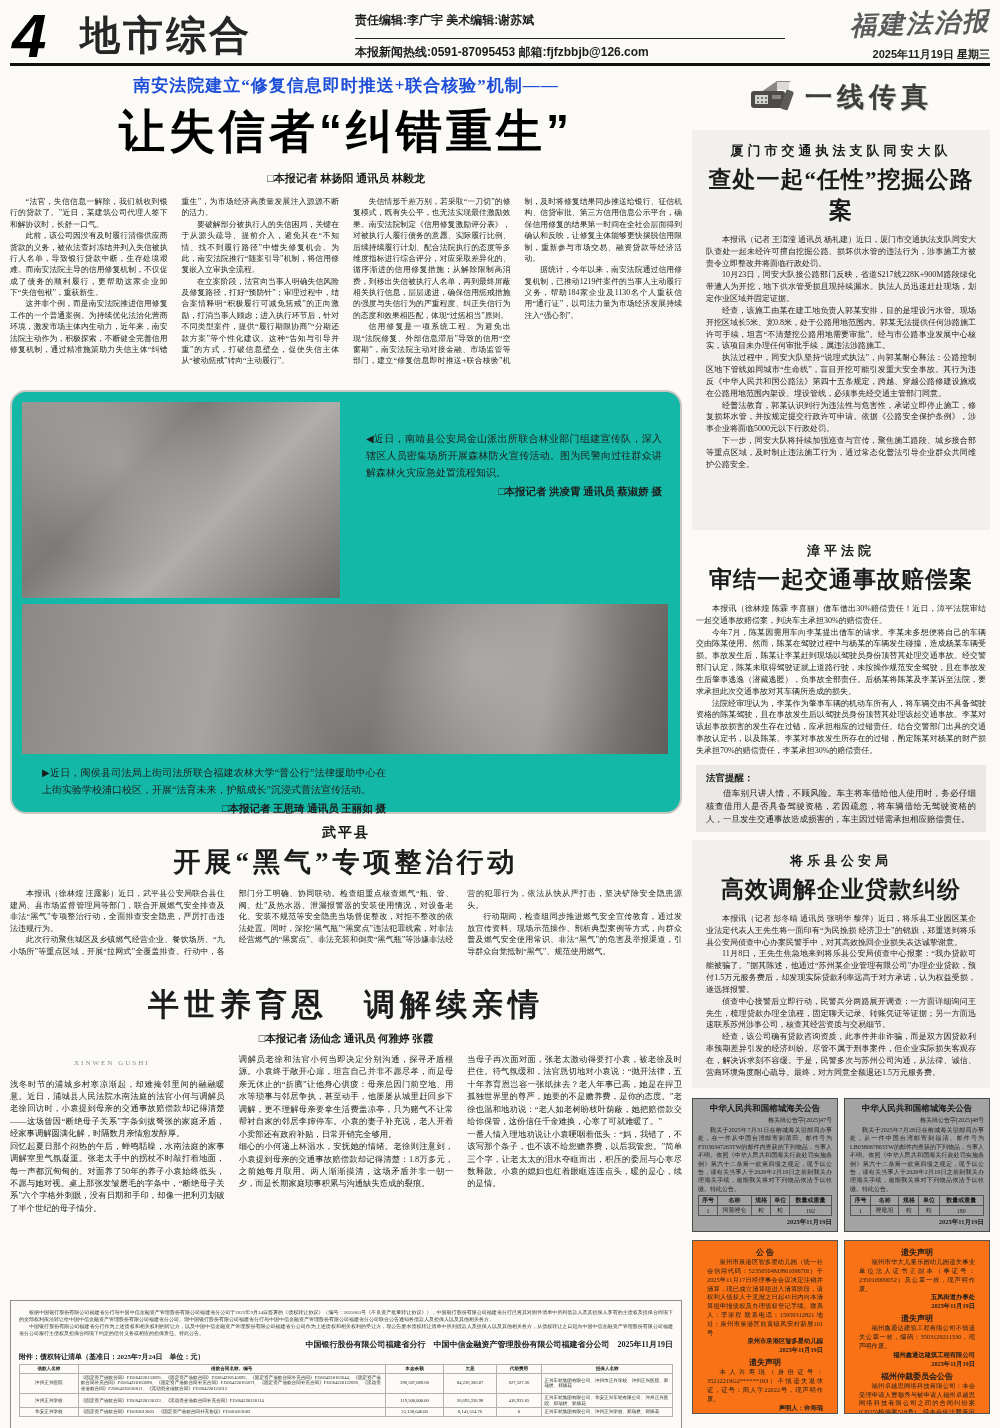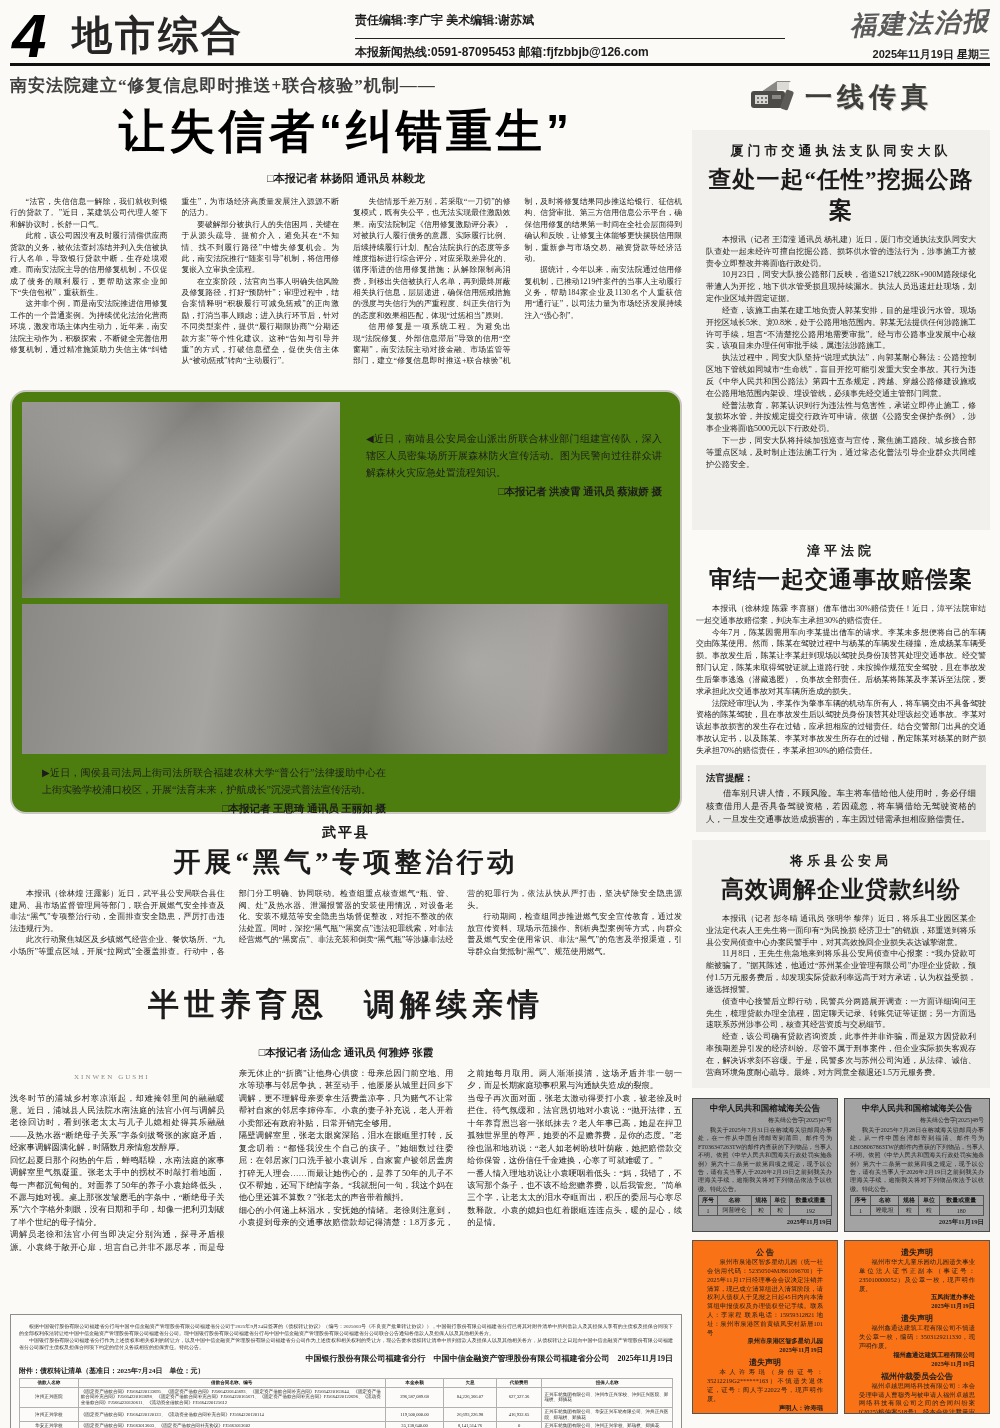--- a/index.html
+++ b/index.html
@@ -2,38 +2,38 @@
 <html><head>
 <meta charset="utf-8">
 <style>
   * { margin:0; padding:0; box-sizing:border-box; }
   body { background:#e8e6e2; font-family:"Liberation Serif","DejaVu Serif",serif; color:#1c1c1c; }
   .page { position:relative; width:1000px; height:1428px; margin:0 auto; background:#fbfaf7; overflow:hidden; }
 
   
   .masthead { position:absolute; top:6px; left:10px; width:980px; height:60px; border-bottom:3px solid #111; }
   .pageno { position:absolute; left:2px; top:-6px; font-family:"Liberation Sans","DejaVu Sans",sans-serif; font-weight:900; font-style:italic; font-size:62px; color:#000; }
-  .section-title { position:absolute; left:62px; top:2px; font-weight:900; font-size:40px; letter-spacing:3px; color:#262626; font-family:"Liberation Sans","DejaVu Sans",sans-serif; }
+  .section-title { position:absolute; left:70px; top:2px; font-weight:900; font-size:40px; letter-spacing:3px; color:#262626; font-family:"Liberation Sans","DejaVu Sans",sans-serif; }
   .mast-info { position:absolute; left:345px; top:6px; width:430px; font-size:12px; font-weight:bold; font-family:"Liberation Sans","DejaVu Sans",sans-serif; }
   .mast-info .row1 { padding-bottom:9px; border-bottom:1px solid #222; }
   .mast-info .row2 { padding-top:5px; }
   .mast-right { position:absolute; right:0; top:0; text-align:right; }
   .paper-logo { font-size:26px; color:#5a5a5a; font-style:italic; font-weight:bold; letter-spacing:2px; transform:rotate(-2deg); }
   .mast-date { font-size:11px; font-weight:bold; margin-top:6px; font-family:"Liberation Sans","DejaVu Sans",sans-serif; }
 
   
   .leftzone { position:absolute; left:10px; top:74px; width:672px; }
-  .kicker { font-size:17px; font-weight:bold; letter-spacing:1px; color:#404040; }
+  .kicker { text-align:center; font-size:17px; font-weight:bold; letter-spacing:1px; color:#1d4ed8; }
   .main-title { text-align:center; font-size:46px; font-weight:900; letter-spacing:4px; color:#000; font-family:"Liberation Sans","DejaVu Sans",sans-serif; margin-top:4px; }
   .byline { text-align:center; font-size:11px; font-weight:bold; margin-top:8px; }
   .cols4 { margin-top:10px; column-count:4; column-gap:14px; font-size:7.8px; line-height:1.46; text-align:justify; height:186px; overflow:hidden; }
   .cols4 p, .cols3 p { text-indent:2em; }
 
   
-  .photo-frame { margin-top:8px; border:2px solid #c9c7c2; border-radius:16px; padding:10px; height:424px; background:#4d7c0f; }
+  .photo-frame { margin-top:8px; border:2px solid #c9c7c2; border-radius:16px; padding:10px; height:424px; background:#14b8a6; }
   .ph-row1 { display:flex; height:196px; }
   .photo { background:
       radial-gradient(circle at 30% 30%, rgba(255,255,255,.25), rgba(0,0,0,0) 40%),
       linear-gradient(135deg,#9a9894 0%,#7c7a76 35%,#b0aeaa 60%,#6e6c68 100%); }
   .photo1 { width:318px; height:196px; }
   .cap1 { flex:1; padding:28px 8px 0 26px; }
   .cap-text { font-size:10px; line-height:1.7; text-align:justify; }
   .cap-credit { font-size:10.5px; font-weight:bold; text-align:right; margin-top:4px; }
   .ph-row2 { margin-top:6px; }
   .photo2 { width:646px; height:150px; background:
@@ -43,21 +43,21 @@
 
   
   .wuping { margin-top:10px; }
   .sub-kicker { text-align:center; font-size:14px; font-weight:bold; letter-spacing:2px; }
   .wp-title { text-align:center; font-size:27px; font-weight:900; letter-spacing:4px; margin-top:2px; }
   .cols3 { margin-top:8px; column-count:3; column-gap:14px; font-size:8px; line-height:1.45; text-align:justify; height:86px; overflow:hidden; }
 
   
   .story { margin-top:10px; }
   .story-title { text-align:center; font-size:31px; font-weight:900; letter-spacing:5px; }
-  .story-byline { text-align:center; font-size:10.5px; font-weight:bold; margin-top:20px; }
+  .story-byline { text-align:center; font-size:10.5px; font-weight:bold; margin-top:6px; }
   .story-cols { margin-top:8px; column-count:3; column-gap:14px; font-size:8.3px; line-height:1.5; text-align:justify; height:238px; overflow:hidden; }
   .news-logo { width:180px; margin:4px 0 10px 8px; }
   .news-logo-row { display:flex; align-items:center; gap:4px; }
   .news-logo-cn { font-size:21px; font-weight:900; letter-spacing:2px; color:#3c3c3c; }
   .news-logo-en { font-size:7px; letter-spacing:2px; color:#8a8a86; margin-left:56px; }
 
   
   .bank { margin-top:8px; border:1px solid #8f8d89; padding:5px 8px; height:168px; background:#fcfbf9; }
   .bank-title { text-align:center; font-size:11.5px; font-weight:bold; }
   .bank-body { margin-top:3px; font-size:5px; line-height:1.4; text-align:justify; color:#333; }
@@ -166,24 +166,23 @@
     </div>
 
     <div class="story">
       <div class="wp-title story-title">半世养育恩　调解续亲情</div>
       <div class="story-byline">□本报记者 汤仙念 通讯员 何雅婷 张霞</div>
       <div class="story-cols">
         <div class="news-logo">
           <div class="news-logo-en">XINWEN GUSHI</div>
         </div>
         <div>
-            <p>浅冬时节的浦城乡村寒凉渐起，却难掩邻里间的融融暖意。近日，浦城县人民法院水南法庭的法官小何与调解员老徐回访时，看到张老太太与儿子儿媳相处得其乐融融——及热水器“断绝母子关系”字条剑拔弩张的家庭矛盾，经家事调解圆满化解，时隔数月亲情愈发醇厚。</p>
+            <p>浅冬时节的浦城乡村寒凉渐起，却难掩邻里间的融融暖意。近日，浦城县人民法院水南法庭的法官小何与调解员老徐回访时，小袁提到母亲的交通事故赔偿款却记得清楚——这场曾因“断绝母子关系”字条剑拔弩张的家庭矛盾，经家事调解圆满化解，时隔数月亲情愈发醇厚。</p>
             <p>回忆起夏日那个闷热的午后，蝉鸣聒噪，水南法庭的家事调解室里气氛凝重。张老太手中的拐杖不时敲打着地面，每一声都沉甸甸的。对面养了50年的养子小袁始终低头，不愿与她对视。桌上那张发皱磨毛的字条中，“断绝母子关系”六个字格外刺眼，没有日期和手印，却像一把利刃划破了半个世纪的母子情分。</p>
             <p>调解员老徐和法官小何当即决定分别沟通，探寻矛盾根源。小袁终于敞开心扉，坦言自己并非不愿尽孝，而是母亲无休止的“折腾”让他身心俱疲：母亲总因门前空地、用水等琐事与邻居争执，甚至动手，他屡屡从城里赶回乡下调解，更不理解母亲要拿生活费盖凉亭，只为赌气不让常帮衬自家的邻居李婶停车。小袁的妻子补充说，老人开着小卖部还有政府补贴，日常开销完全够用。</p>
-            <p>隔壁调解室里，张老太眼窝深陷，泪水在眼眶里打转，反复念叨着：“都怪我没生个自己的孩子。”她细数过往委屈：在邻居家门口洗手被小袁训斥，自家窗户被邻居盖房打碎无人理会……而最让她伤心的，是养了50年的儿子不仅不帮她，还写下绝情字条。“我就想问一句，我这个妈在他心里还算不算数？”张老太的声音带着颤抖。</p>
             <p>细心的小何递上杯温水，安抚她的情绪。老徐则注意到，小袁提到母亲的交通事故赔偿款却记得清楚：1.8万多元，之前她每月取用。两人渐渐摸清，这场矛盾并非一朝一夕，而是长期家庭琐事积累与沟通缺失造成的裂痕。</p>
             <p>当母子再次面对面，张老太激动得要打小袁，被老徐及时拦住。待气氛缓和，法官恳切地对小袁说：“抛开法律，五十年养育恩岂容一张纸抹去？老人年事已高，她是在捍卫孤独世界里的尊严，她要的不是赡养费，是你的态度。”老徐也温和地劝说：“老人如老树盼枝叶荫蔽，她把赔偿款交给你保管，这份信任千金难换，心寒了可就难暖了。”</p>
             <p>一番人情入理地劝说让小袁哽咽着低头：“妈，我错了，不该写那个条子，也不该不给您赡养费，以后我管您。”简单三个字，让老太太的泪水夺眶而出，积压的委屈与心寒尽数释散。小袁的媳妇也红着眼眶连连点头，暖的是心，续的是情。</p>
           </div>
       </div>
     </div>
 
     <div class="bank">
       <div class="bank-body">
         <p>根据中国银行股份有限公司福建省分行与中国中信金融资产管理股份有限公司福建省分公司于2025年9月24日签署的《债权转让协议》（编号：2025003号《不良资产批量转让协议》），中国银行股份有限公司福建省分行已将其对附件清单中所列借款人及其担保人享有的主债权及担保合同项下的全部权利依法转让给中国中信金融资产管理股份有限公司福建省分公司。现中国银行股份有限公司福建省分行与中国中信金融资产管理股份有限公司福建省分公司联合公告通知各借款人及担保人以及其他相关各方。</p>

